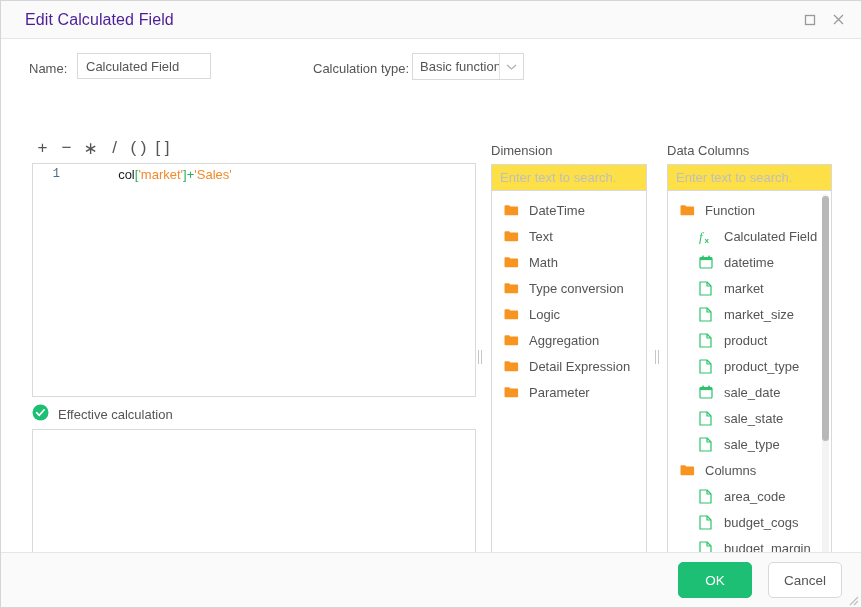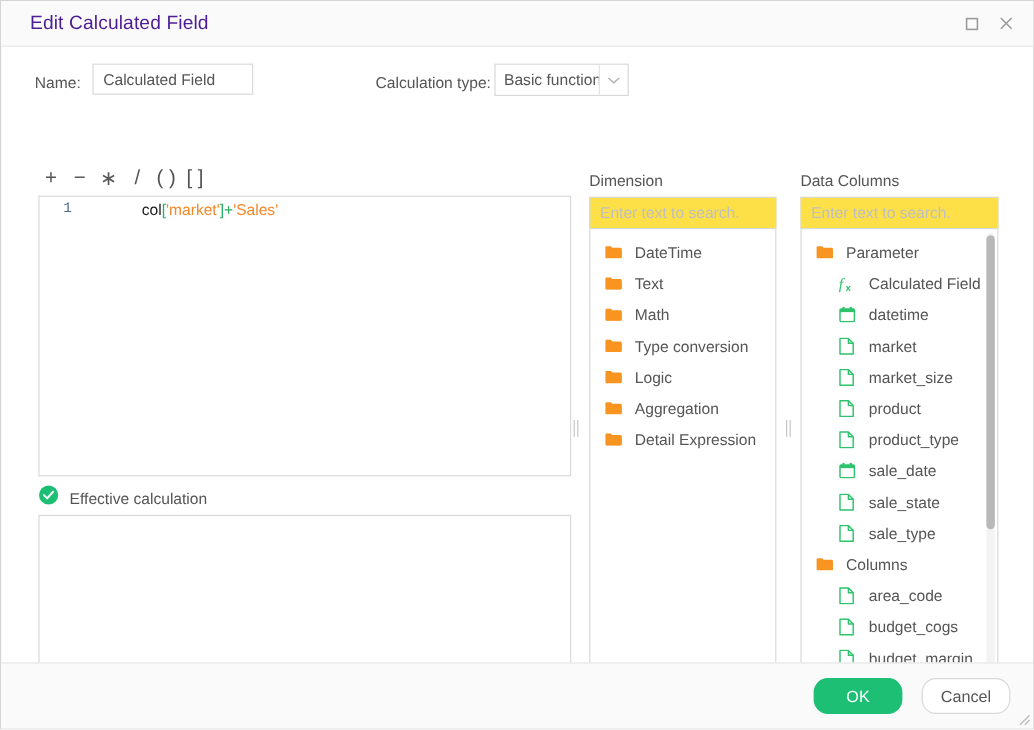--- a/index.html
+++ b/index.html
@@ -266,25 +266,25 @@
     background: #fafafa;
     border-top: 1px solid #e6e6e6;
     display: flex;
     align-items: center;
     justify-content: flex-end;
     padding-right: 19px;
     gap: 16px;
     position: relative;
   }
   .btn {
-    height: 30px;
+    height: 36px;
     min-width: 74px;
     font-size: 13.5px;
     font-family: "Liberation Sans", sans-serif;
-    border-radius: 12px;
+    border-radius: 5px;
     cursor: pointer;
     display: flex; align-items: center; justify-content: center;
   }
   .btn-ok {
     background: #1cbf73;
     color: #ffffff;
     border: 1px solid #1cbf73;
     width: 74px;
   }
   .btn-cancel {
@@ -430,20 +430,29 @@
             </div>
             <div class="list-item">
               <span class="li-icon">
                 <svg width="15" height="13" viewBox="0 0 15 13">
                   <path d="M0.5 2.2 a1 1 0 0 1 1-1 h3.6 l1.2 1.3 h6.8 a1 1 0 0 1 1 1 v6.8 a1 1 0 0 1 -1 1 h-11.6 a1 1 0 0 1 -1 -1 z" fill="#f79421"></path>
                   <path d="M1 4.4 h13 v5.6 a1 1 0 0 1 -1 1 h-11 a1 1 0 0 1 -1 -1 z" fill="#f79421" opacity="0.92"></path>
                 </svg>
               </span>
               <span class="li-label">Detail Expression</span>
             </div>
+            <div class="list-item">
+              <span class="li-icon">
+                <svg width="15" height="13" viewBox="0 0 15 13">
+                  <path d="M0.5 2.2 a1 1 0 0 1 1-1 h3.6 l1.2 1.3 h6.8 a1 1 0 0 1 1 1 v6.8 a1 1 0 0 1 -1 1 h-11.6 a1 1 0 0 1 -1 -1 z" fill="#f79421"></path>
+                  <path d="M1 4.4 h13 v5.6 a1 1 0 0 1 -1 1 h-11 a1 1 0 0 1 -1 -1 z" fill="#f79421" opacity="0.92"></path>
+                </svg>
+              </span>
+              <span class="li-label">Parameter</span>
+            </div>
           </div>
       </div>
     </div>
 
     <div class="splitter" style="left:651px; top:310px;">
       <i></i>
         <i></i>
     </div>
 
     <div class="panel" style="left:666px; top:104px; width:165px;">
@@ -451,21 +460,21 @@
       <input class="panel-search" type="text" placeholder="Enter text to search." style="">
       <div class="panel-list" style="height:409px;">
         <div class="panel-list-inner" id="data-columns-list-inner">
             <div class="list-item">
               <span class="li-icon">
                 <svg width="15" height="13" viewBox="0 0 15 13">
                   <path d="M0.5 2.2 a1 1 0 0 1 1-1 h3.6 l1.2 1.3 h6.8 a1 1 0 0 1 1 1 v6.8 a1 1 0 0 1 -1 1 h-11.6 a1 1 0 0 1 -1 -1 z" fill="#f79421"></path>
                   <path d="M1 4.4 h13 v5.6 a1 1 0 0 1 -1 1 h-11 a1 1 0 0 1 -1 -1 z" fill="#f79421" opacity="0.92"></path>
                 </svg>
               </span>
-              <span class="li-label">Parameter</span>
+              <span class="li-label">Function</span>
             </div>
             <div class="list-item indent">
               <span class="li-icon">
                 <svg width="15" height="15" viewBox="0 0 15 15">
                   <text x="0" y="12" font-family="Liberation Serif, serif" font-style="italic" font-size="13" fill="#2cc36b">f</text>
                   <text x="5.5" y="13.5" font-family="Liberation Sans, sans-serif" font-size="8" font-weight="bold" fill="#2cc36b">x</text>
                 </svg>
               </span>
               <span class="li-label">Calculated Field</span>
             </div>

